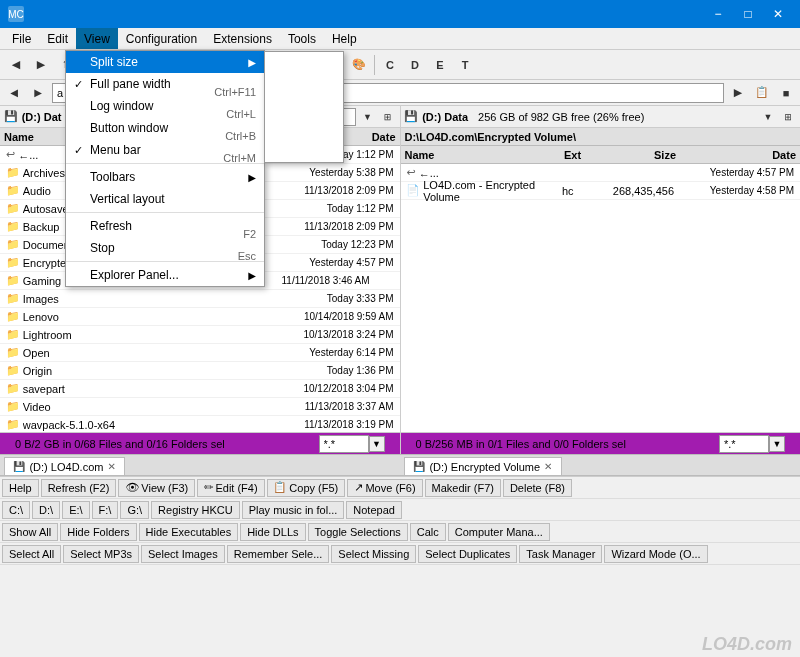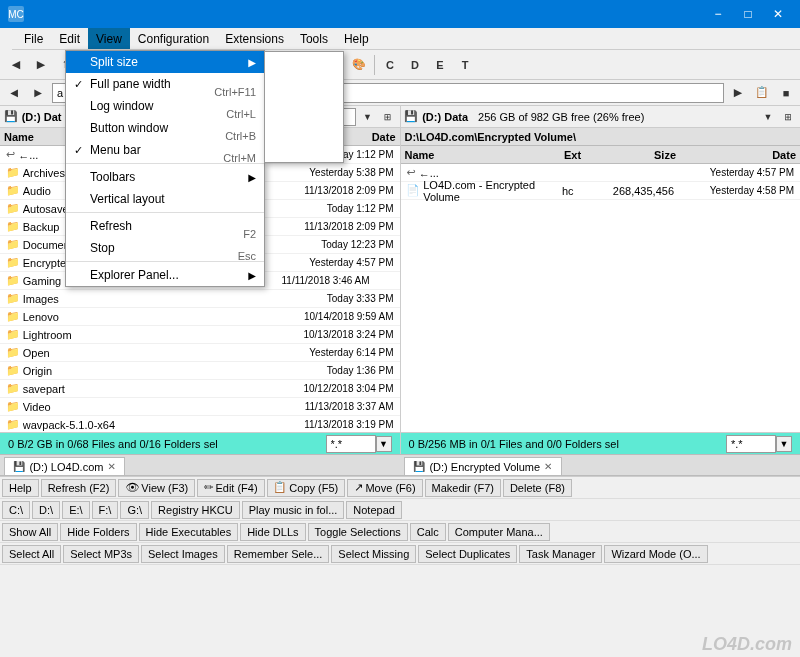--- a/index.html
+++ b/index.html
@@ -58,21 +58,20 @@
     }
 
     
     .menu-bar {
       background: #f0f0f0;
       border-bottom: 1px solid #ccc;
       height: 22px;
       display: flex;
       align-items: center;
       padding: 0 4px;
-      margin-left: 12px;
     }
     .menu-item {
       padding: 2px 8px;
       cursor: pointer;
       height: 100%;
       display: flex;
       align-items: center;
       font-size: 12px;
     }
     .menu-item.active { background: #0369a1; }
@@ -185,25 +184,25 @@
       align-items: center;
       border-bottom: 1px solid #f0f0f0;
       font-size: 11px;
       cursor: pointer;
       padding: 0 2px;
     }
     .file-row .col-name { display: flex; align-items: center; gap: 3px; overflow: hidden; }
 
     .panel-status {
       height: 22px;
-      background: #5eead4;
+      background: #a21caf;
       border-top: 1px solid #ccc;
       display: flex;
       align-items: center;
-      padding: 0 8px;
+      padding: 0 15px;
       font-size: 11px;
     }
     .filter-input {
       width: 50px;
       height: 18px;
       border: 1px solid #999;
       background: white;
       padding: 0 4px;
       font-size: 11px;
       margin-left: auto;

